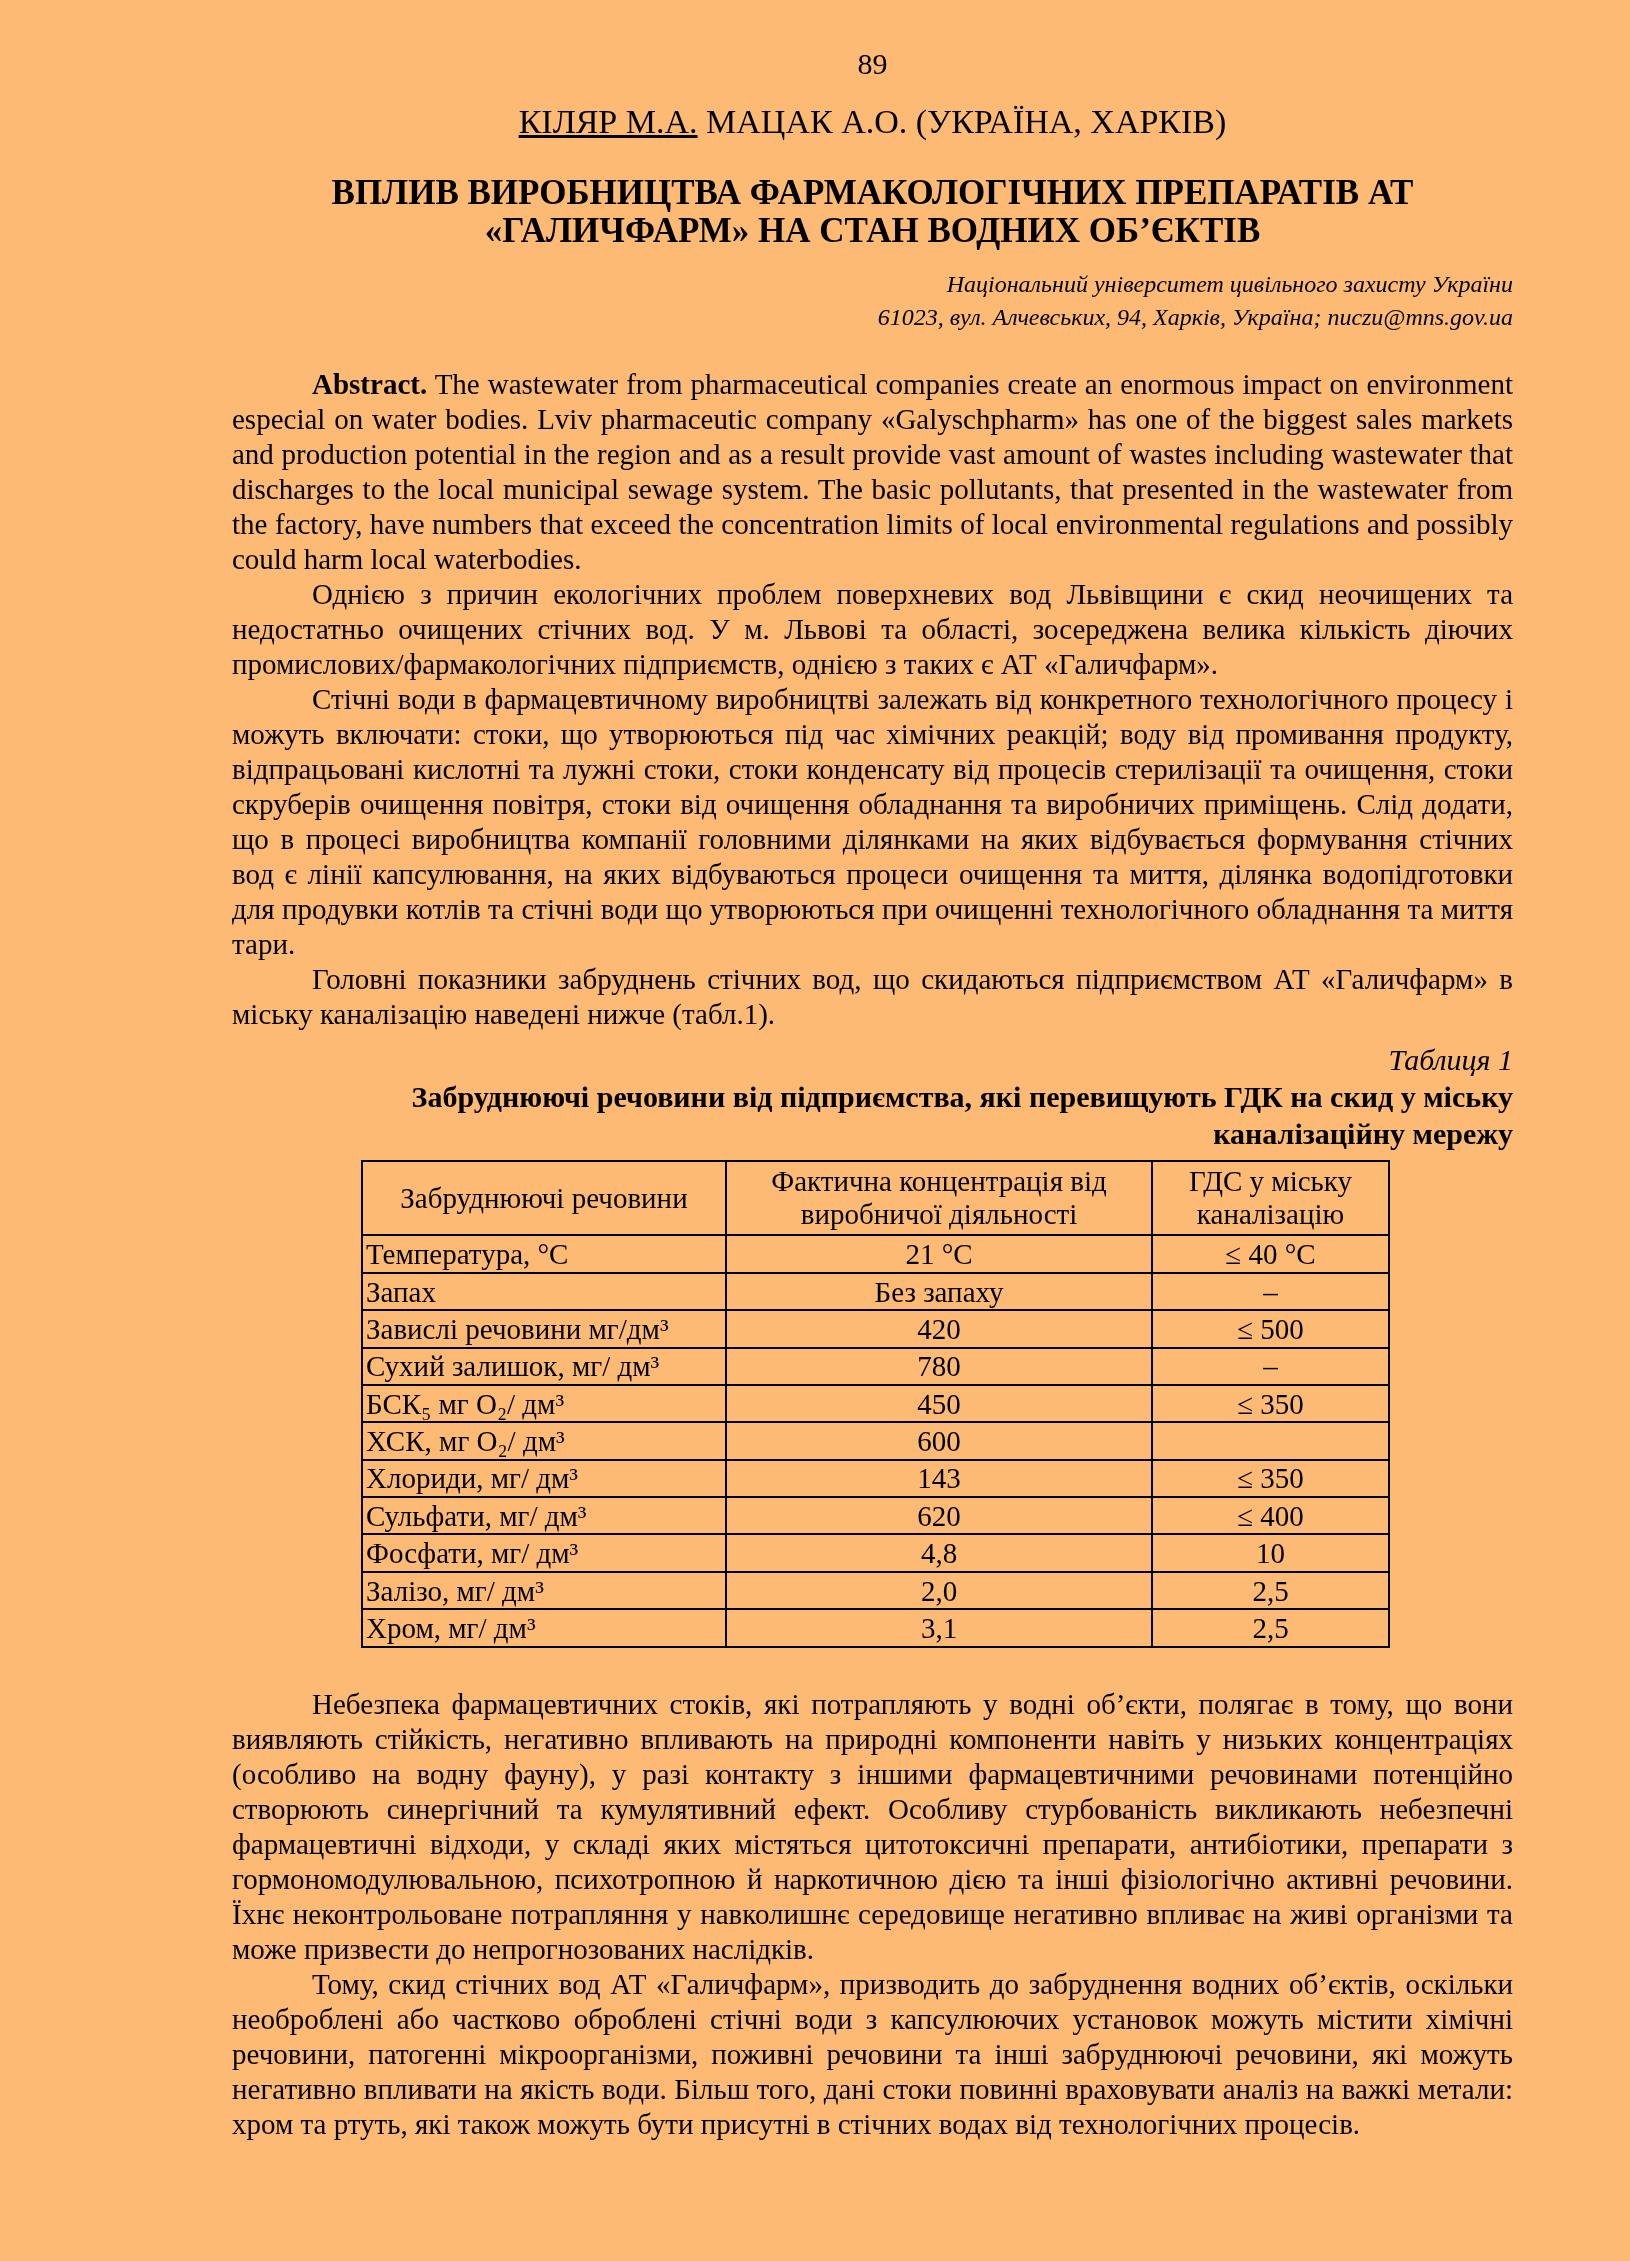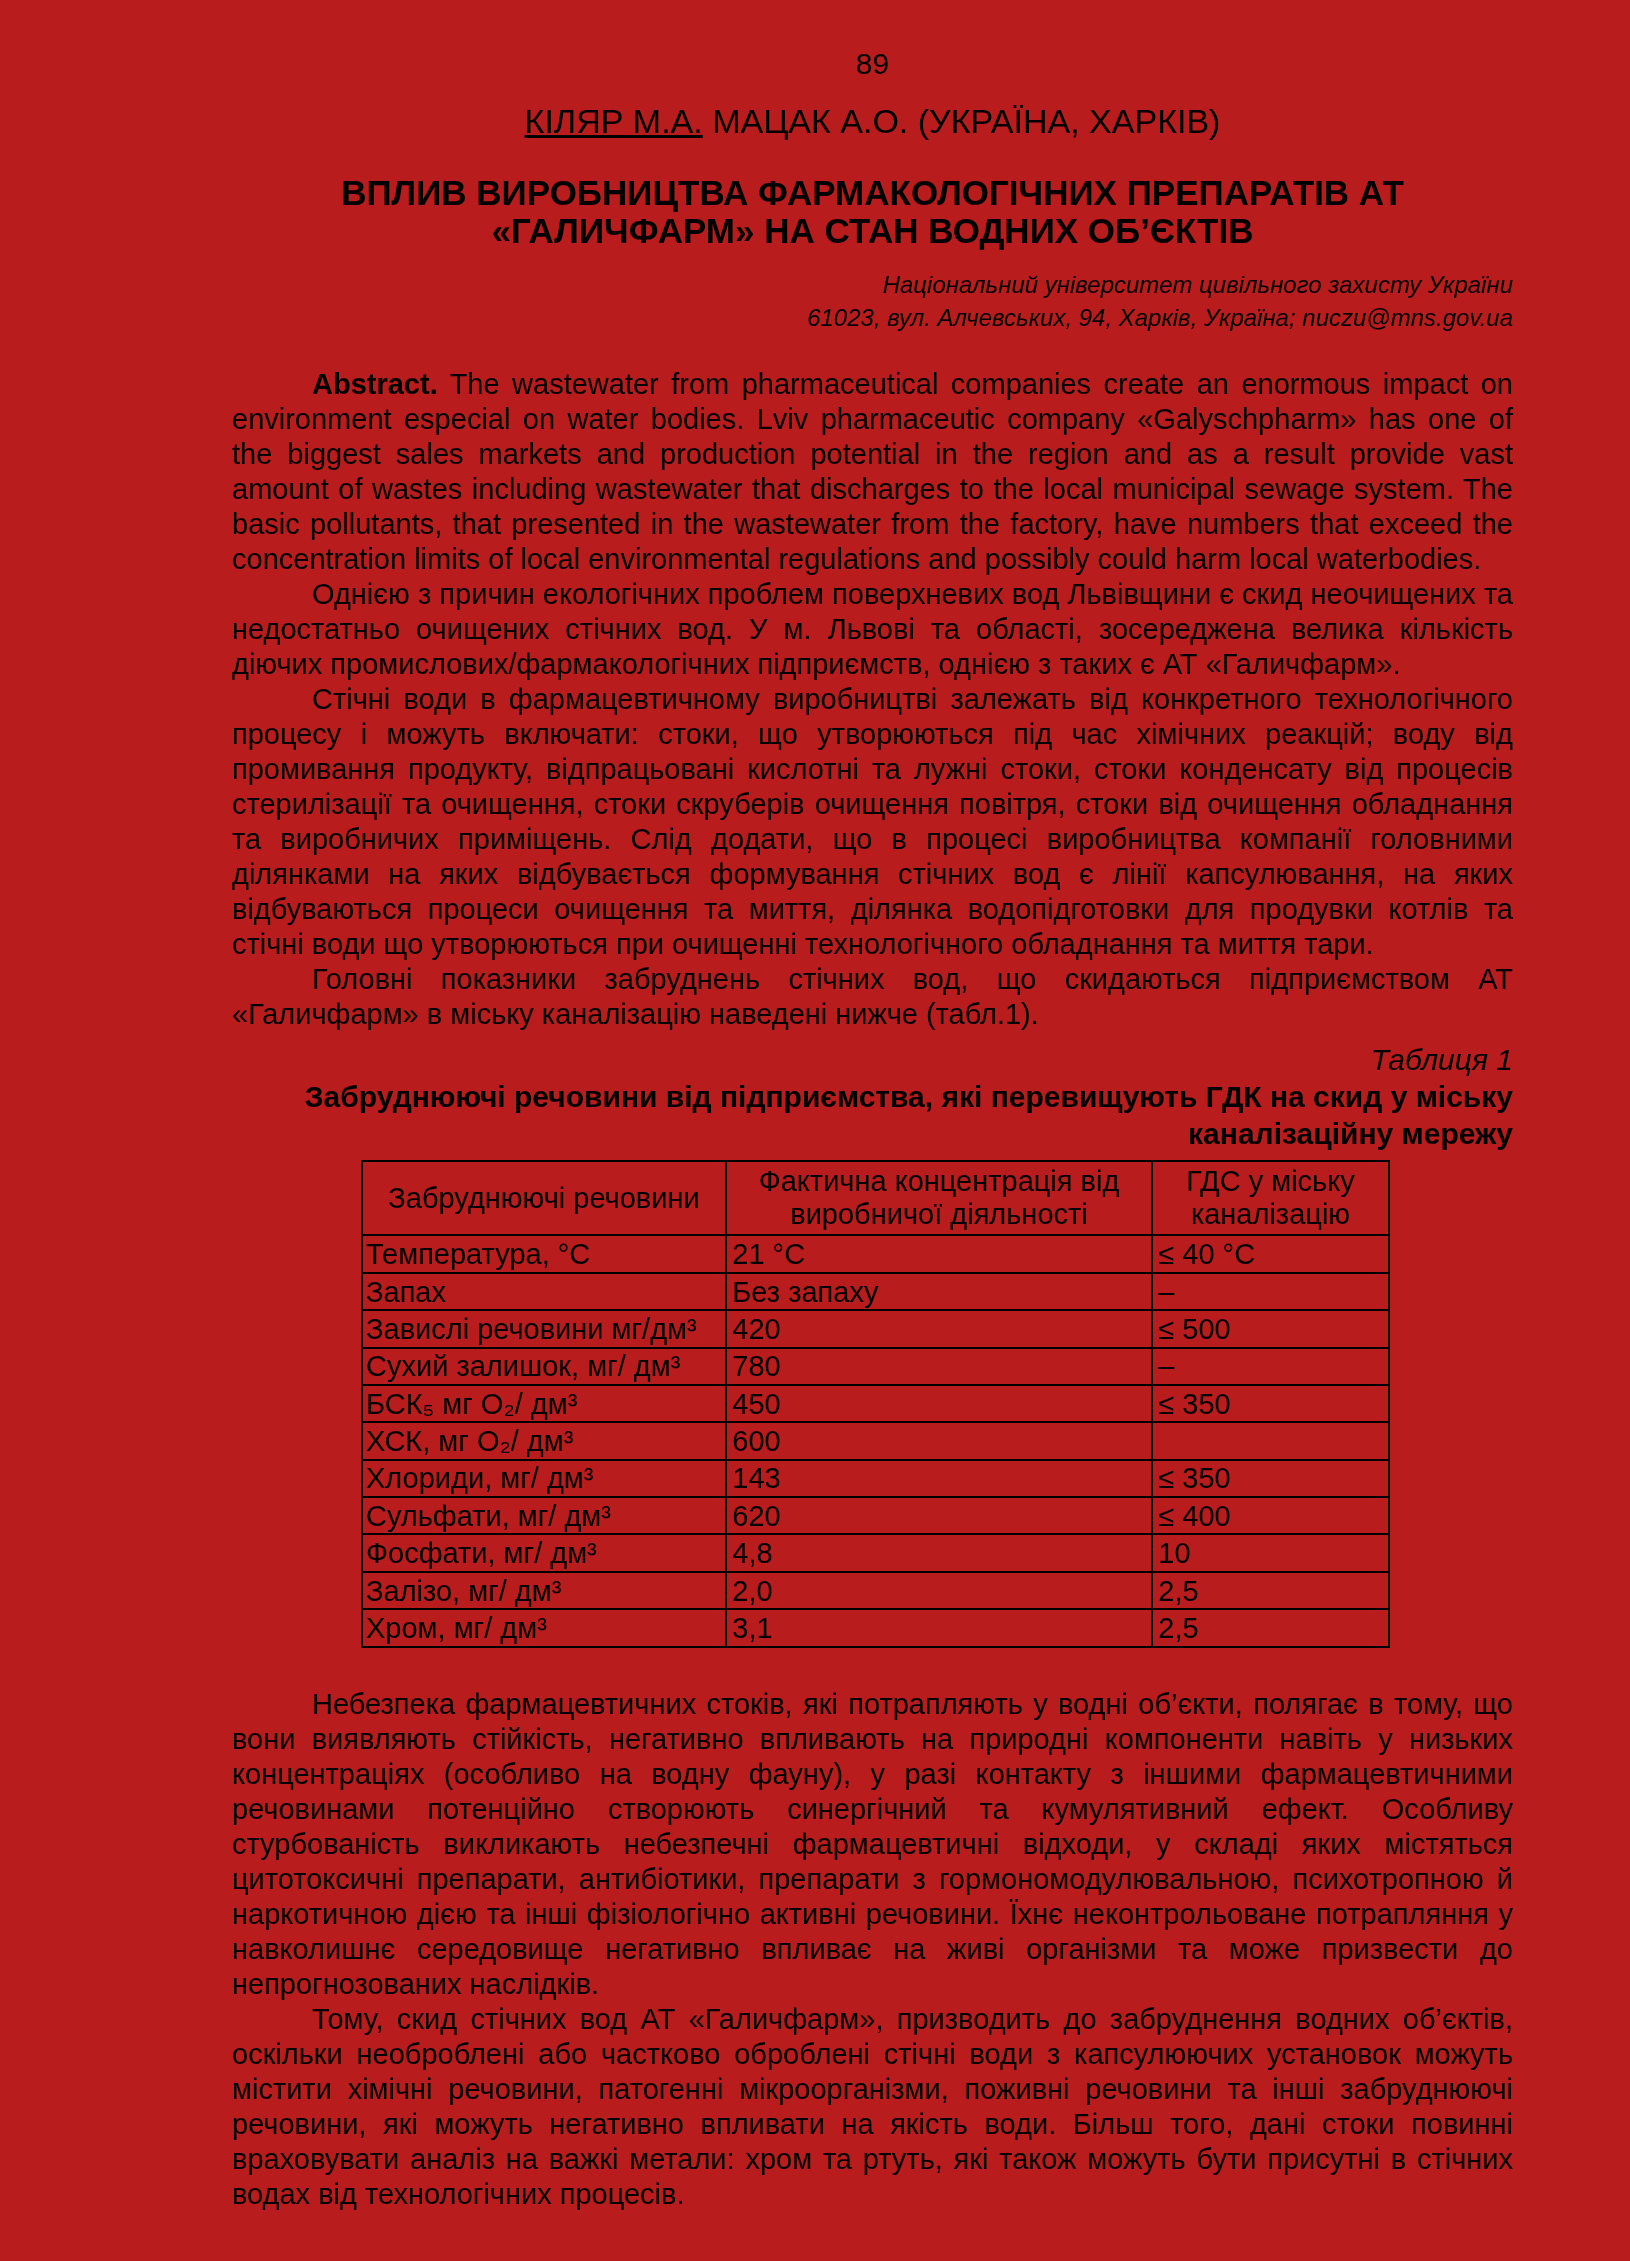--- a/index.html
+++ b/index.html
@@ -1,22 +1,22 @@
 <!DOCTYPE html>
 <html style="font-size:10.5px"><head>
 <meta charset="utf-8">
 <style>
   html, body { margin: 0; padding: 0; background: #ffffff; }
   .page {
     position: relative;
     width: 1630px;
     height: 2261px;
-    background: #b91c1c;
+    background: #fdba74;
     color: #000000;
-    font-family: Liberation Sans, sans-serif;
+    font-family: Liberation Serif, serif;
     overflow: hidden;
   }
   .content {
     position: absolute;
     left: 232px;
     top: 0;
     width: 1281px;
   }
   .pagenum {
     margin-top: 46px;
@@ -82,20 +82,21 @@
     overflow: hidden;
   }
   .ptable th {
     font-weight: normal;
     text-align: center;
     vertical-align: middle;
     line-height: 33px;
     padding: 3.3px 5.3px;
   }
   .ptable td {
+    text-align: center;
     line-height: 34px;
     padding: 0.7px 5.3px;
     vertical-align: middle;
   }
   .ptable td.lbl {
     text-align: left;
     padding-left: 3px;
   }
   col.c1 { width: 364px; }
   col.c2 { width: 426px; }

